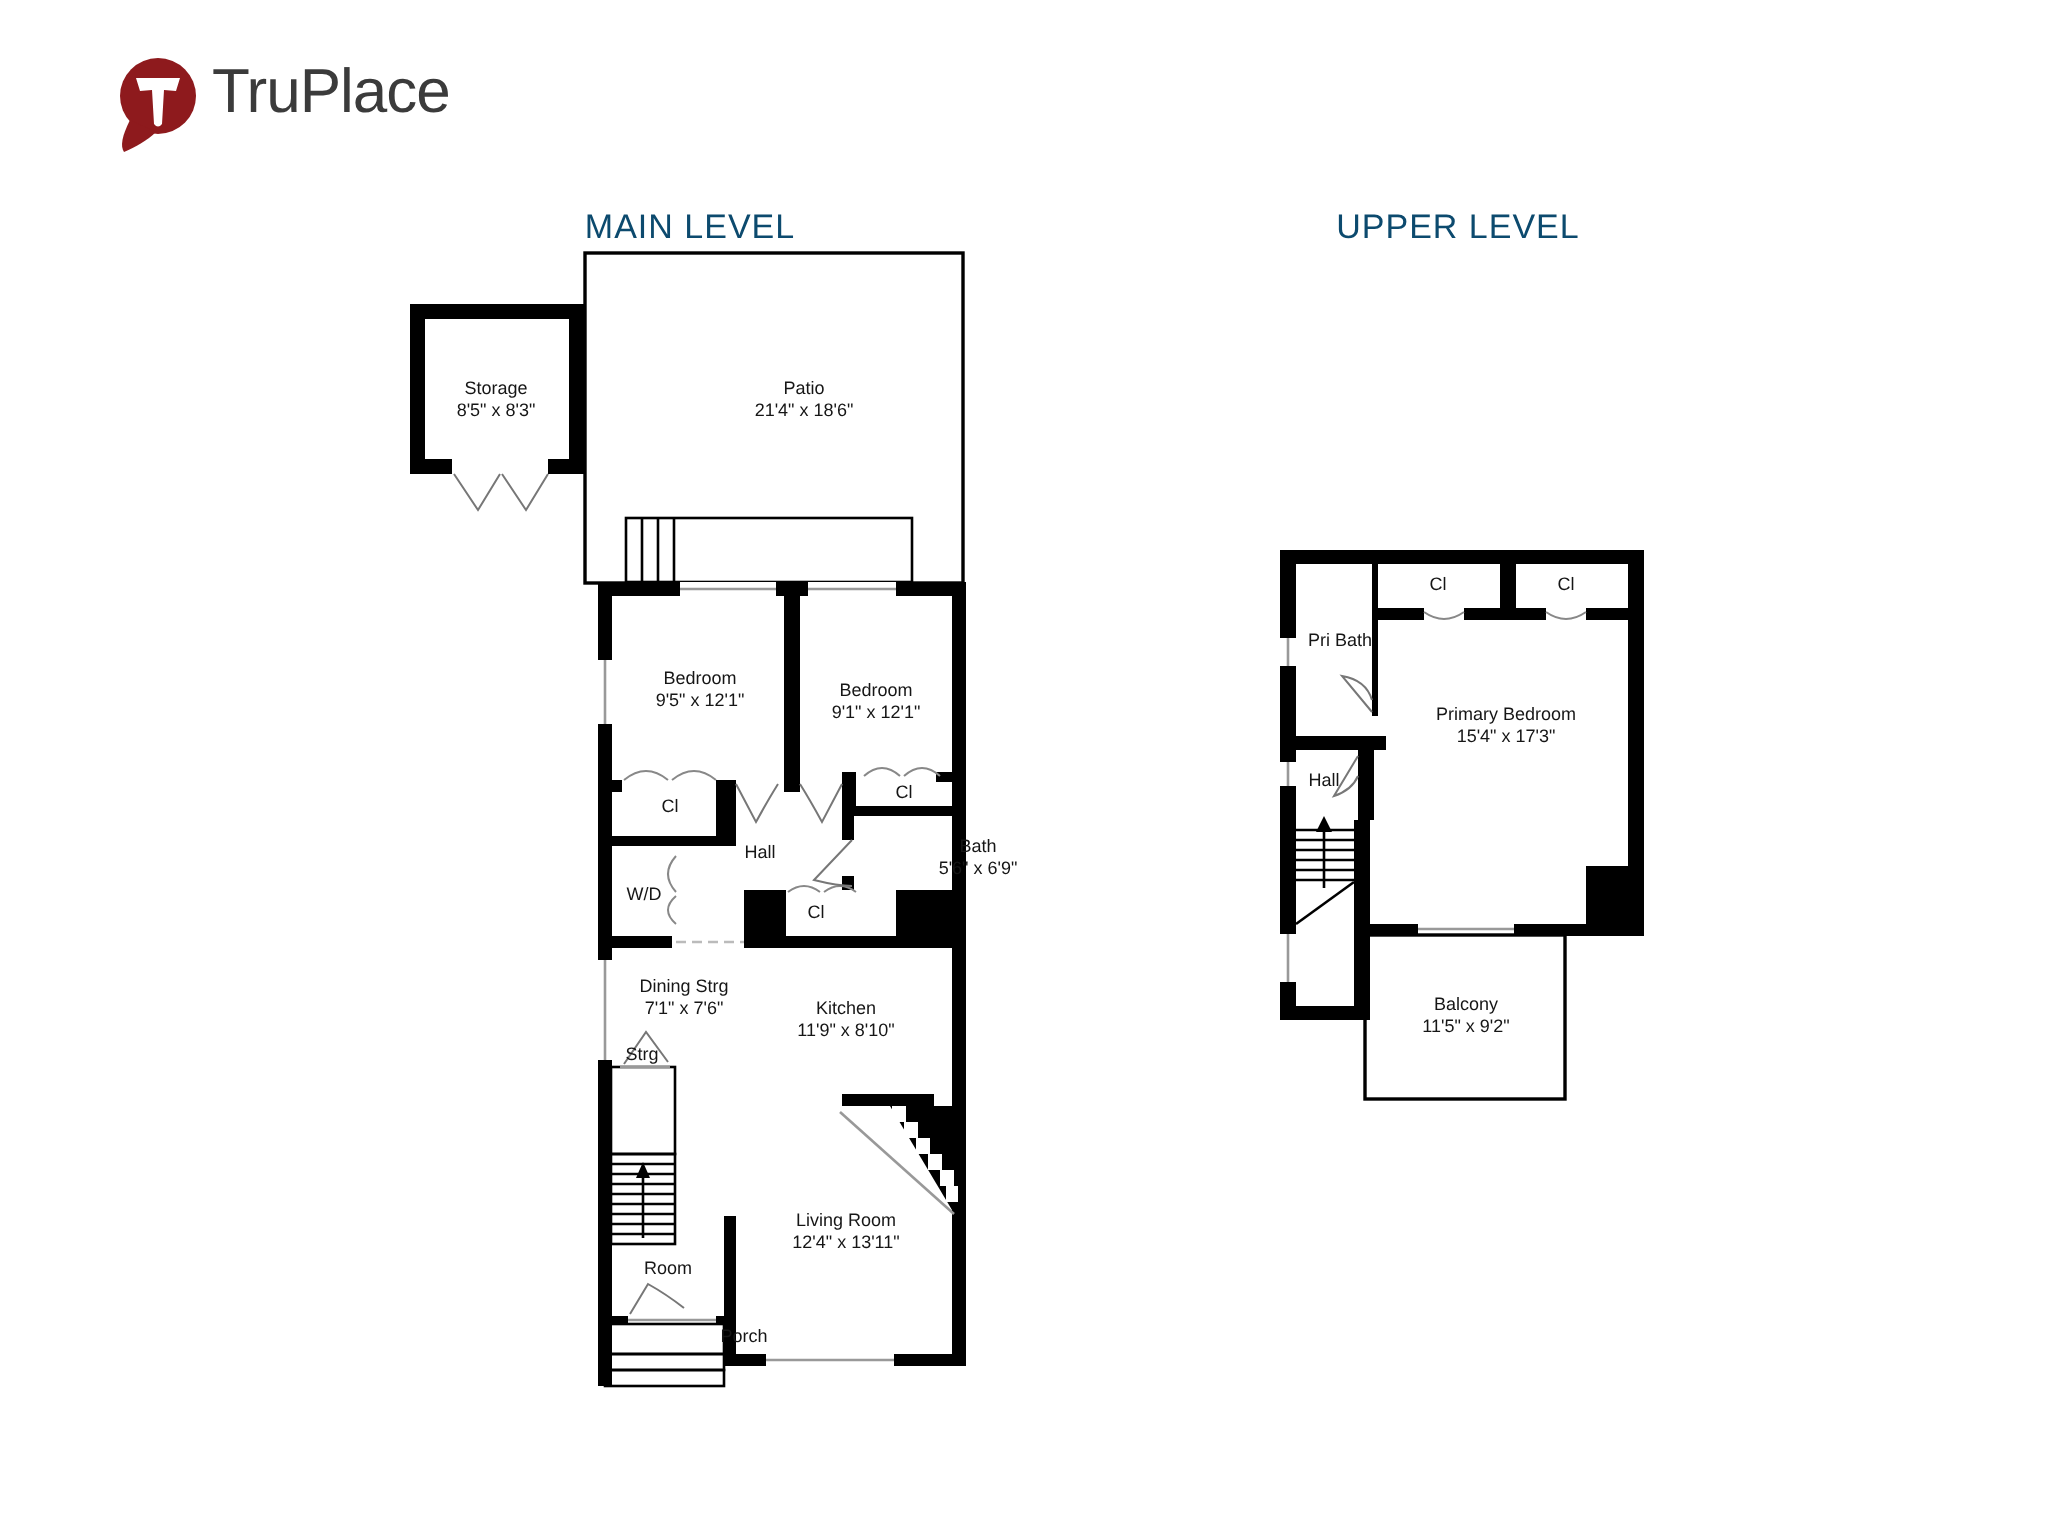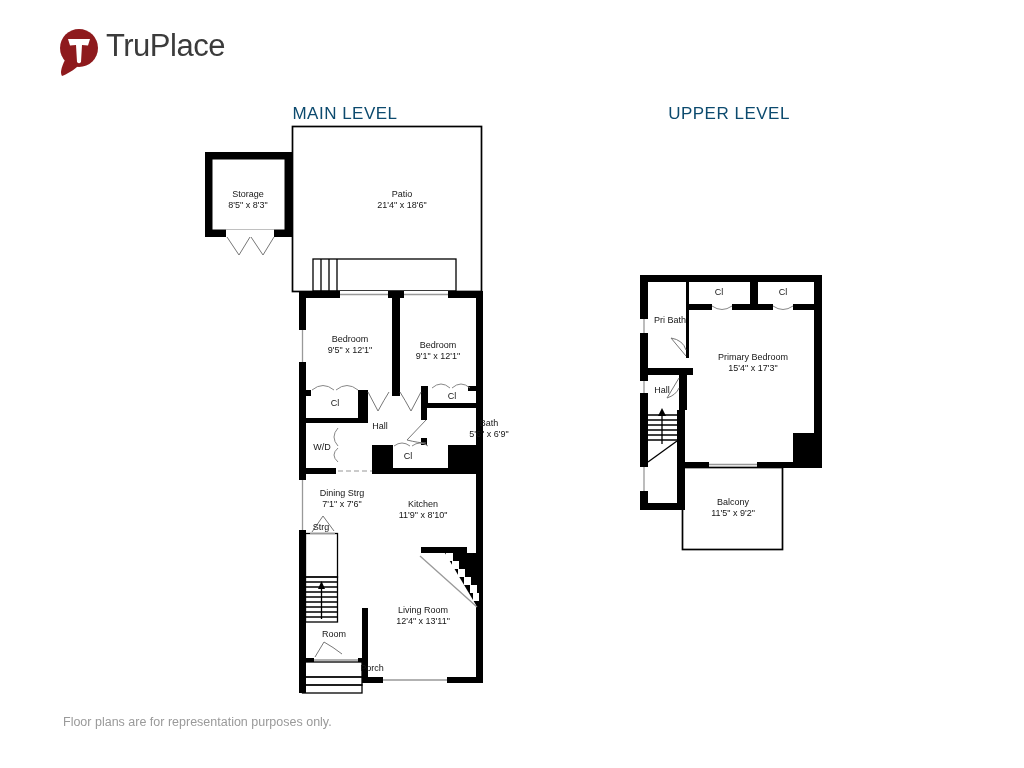--- a/index.html
+++ b/index.html
@@ -267,16 +267,15 @@
   </div>
   <div class="rlabel" style="left:662px;top:385px;">
     <div>Hall</div>
   </div>
   <div class="rlabel" style="left:733px;top:497px;">
     <div>Balcony</div>
     <div>11'5" x 9'2"</div>
   </div>
 
   <div class="footer">
-    <div>Floor plans are for representation purposes only.</div>
   </div>
 
 </div>
 
 </body></html>

